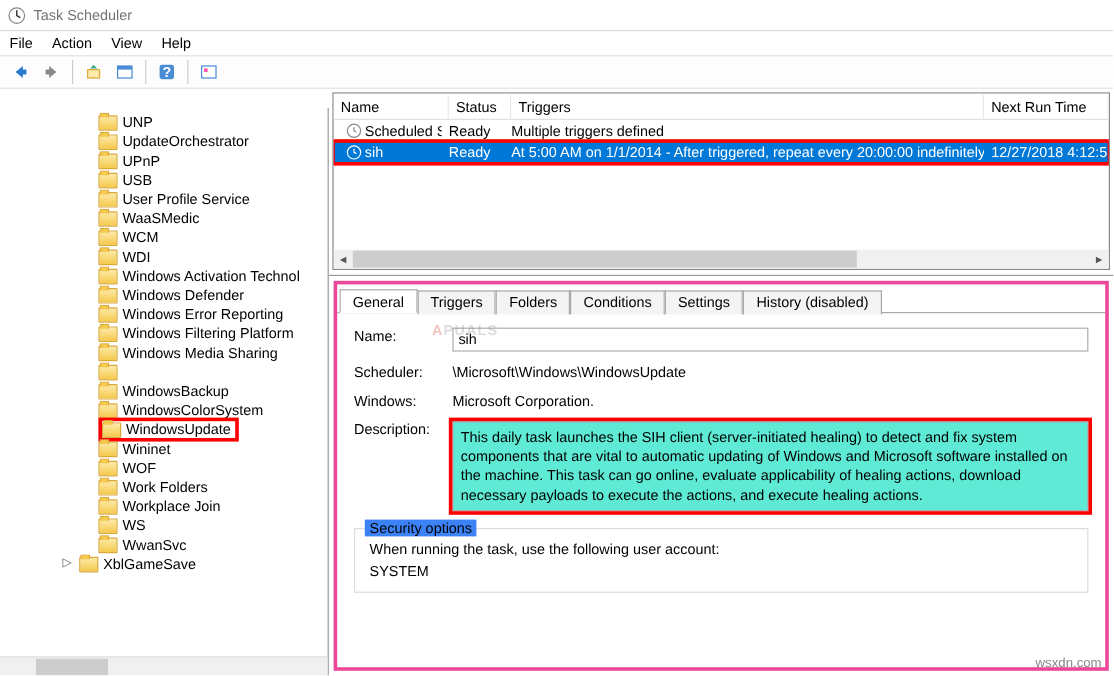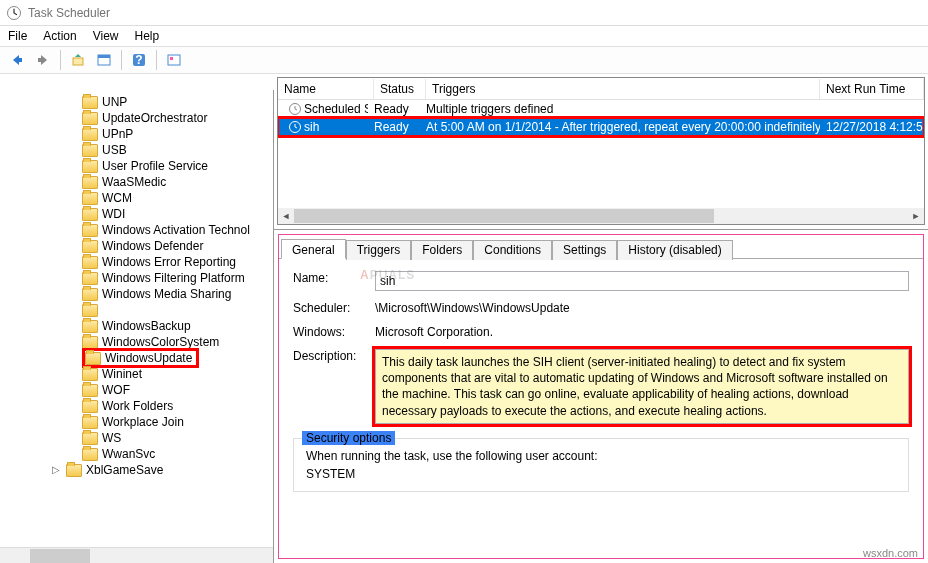--- a/index.html
+++ b/index.html
@@ -54,31 +54,31 @@
 .task-row .c-triggers { flex: 1; }
 .task-row .c-nextrun { width: 104px; }
 .red-box-row { outline: 3px solid red; outline-offset: -1px; }
 .tasklist-hscroll { position:absolute; bottom:0; left:0; right:0; height:16px; background:#f0f0f0; display:flex;}
 .tasklist-hscroll .lbtn, .tasklist-hscroll .rbtn { width:16px; height:16px; display:flex; align-items:center; justify-content:center; color:#555; font-size:9px;}
 .tasklist-hscroll .track { flex:1; position:relative;}
 .tasklist-hscroll .thumb { position:absolute; left:0; width:420px; height:14px; top:1px; background:#cdcdcd;}
 
 
 .details { flex: 1; padding: 4px; overflow: hidden; }
-.details-inner { border: 1px solid #ec4899; height: 100%; background: #fff; position: relative;}
+.details-inner { border: 3px solid #ec4899; height: 100%; background: #fff; position: relative;}
 .tabs { display: flex; height: 24px; padding-left: 2px; padding-top: 3px; border-bottom: 1px solid #aaa; }
 .tab { padding: 3px 10px; border: 1px solid #aaa; border-bottom: none; margin-right: 0px; background: #fff; font-size: 12px; position: relative; top: 1px; cursor: default;}
 .tab.active { background: #fff; border-bottom: 1px solid #fff; z-index: 2;}
 .tab:not(.active) { background: #f4f4f4; top: 2px; padding-top:2px; padding-bottom:2px;}
 .tab-content { padding: 12px 14px; }
 .form-row { display: flex; align-items: flex-start; margin-bottom: 10px; font-size: 12px; }
 .form-row .flabel { width: 82px; color: #000; }
 .form-row .fval { flex: 1; color: #000; }
 .form-row input.fval { border: 1px solid #abadb3; padding: 2px 4px; font-size: 12px; height: 20px; background:#fff;}
-.desc-box { border: 1px solid #abadb3; padding: 4px 6px; line-height: 1.35; background:#fef9c3;}
+.desc-box { border: 1px solid #abadb3; padding: 4px 6px; line-height: 1.35; background:#5eead4;}
 .desc-box.red { outline: 3px solid red; outline-offset: 0px; }
 .security-group { border: 1px solid #ddd; margin-top: 14px; padding: 10px 12px 6px; position: relative; }
 .security-group .legend { position: absolute; top: -8px; left: 8px; background: #3b82f6; padding: 0 4px; font-size: 12px; }
 .security-group .line { font-size: 12px; margin-bottom: 4px; }
 
 .watermark { position: absolute; top: 250px; left: 360px; font-size: 32px; font-weight: bold; color: rgba(130,130,130,0.28); font-family: Arial; letter-spacing: 1px; pointer-events:none; z-index: 50;}
 .wm-a { color: rgba(200,60,40,0.3); }
 .footer-wm { position: absolute; bottom: 4px; right: 10px; font-size: 11px; color: #888; z-index: 60;}
 
 .red-highlight-wrapper { display:inline-block; border: 3px solid red; padding: 0 4px 0 0; margin: -2px 0;}

